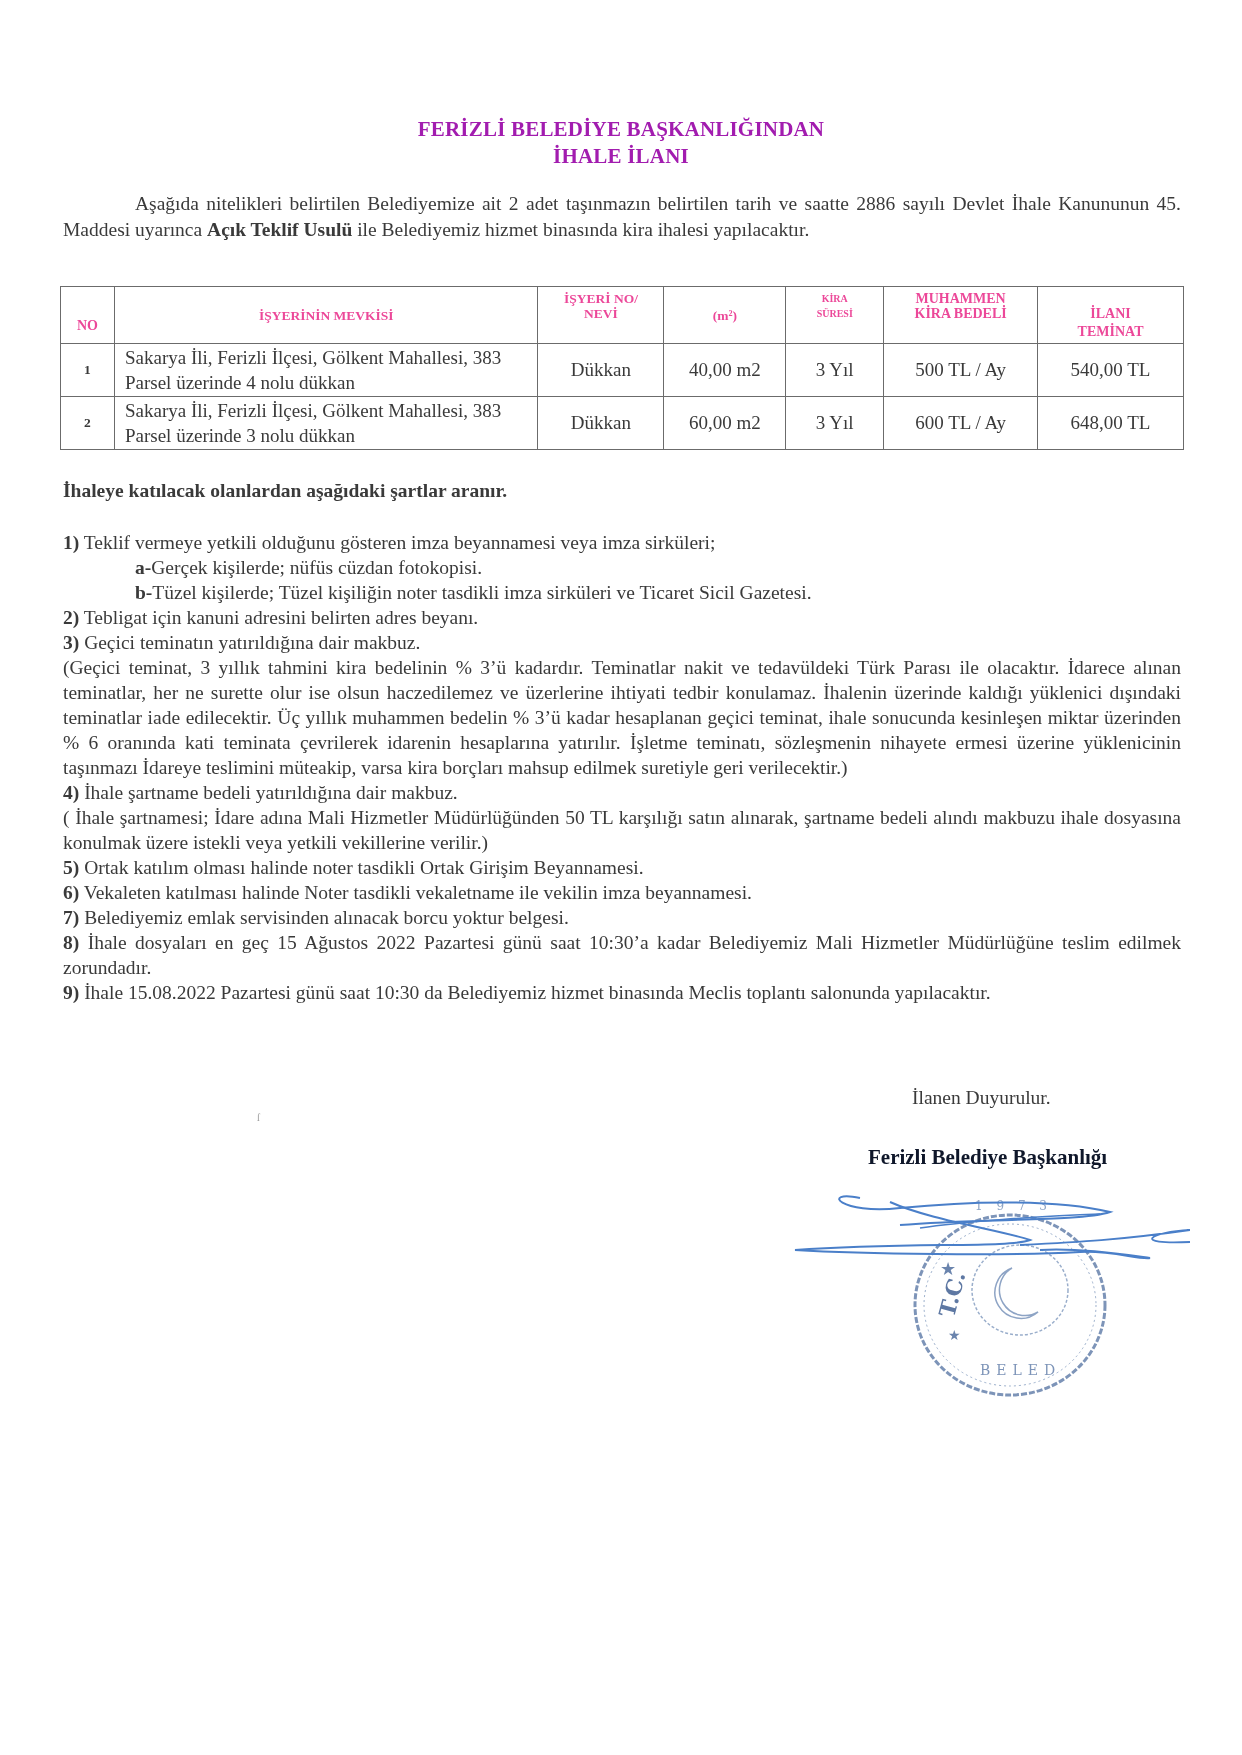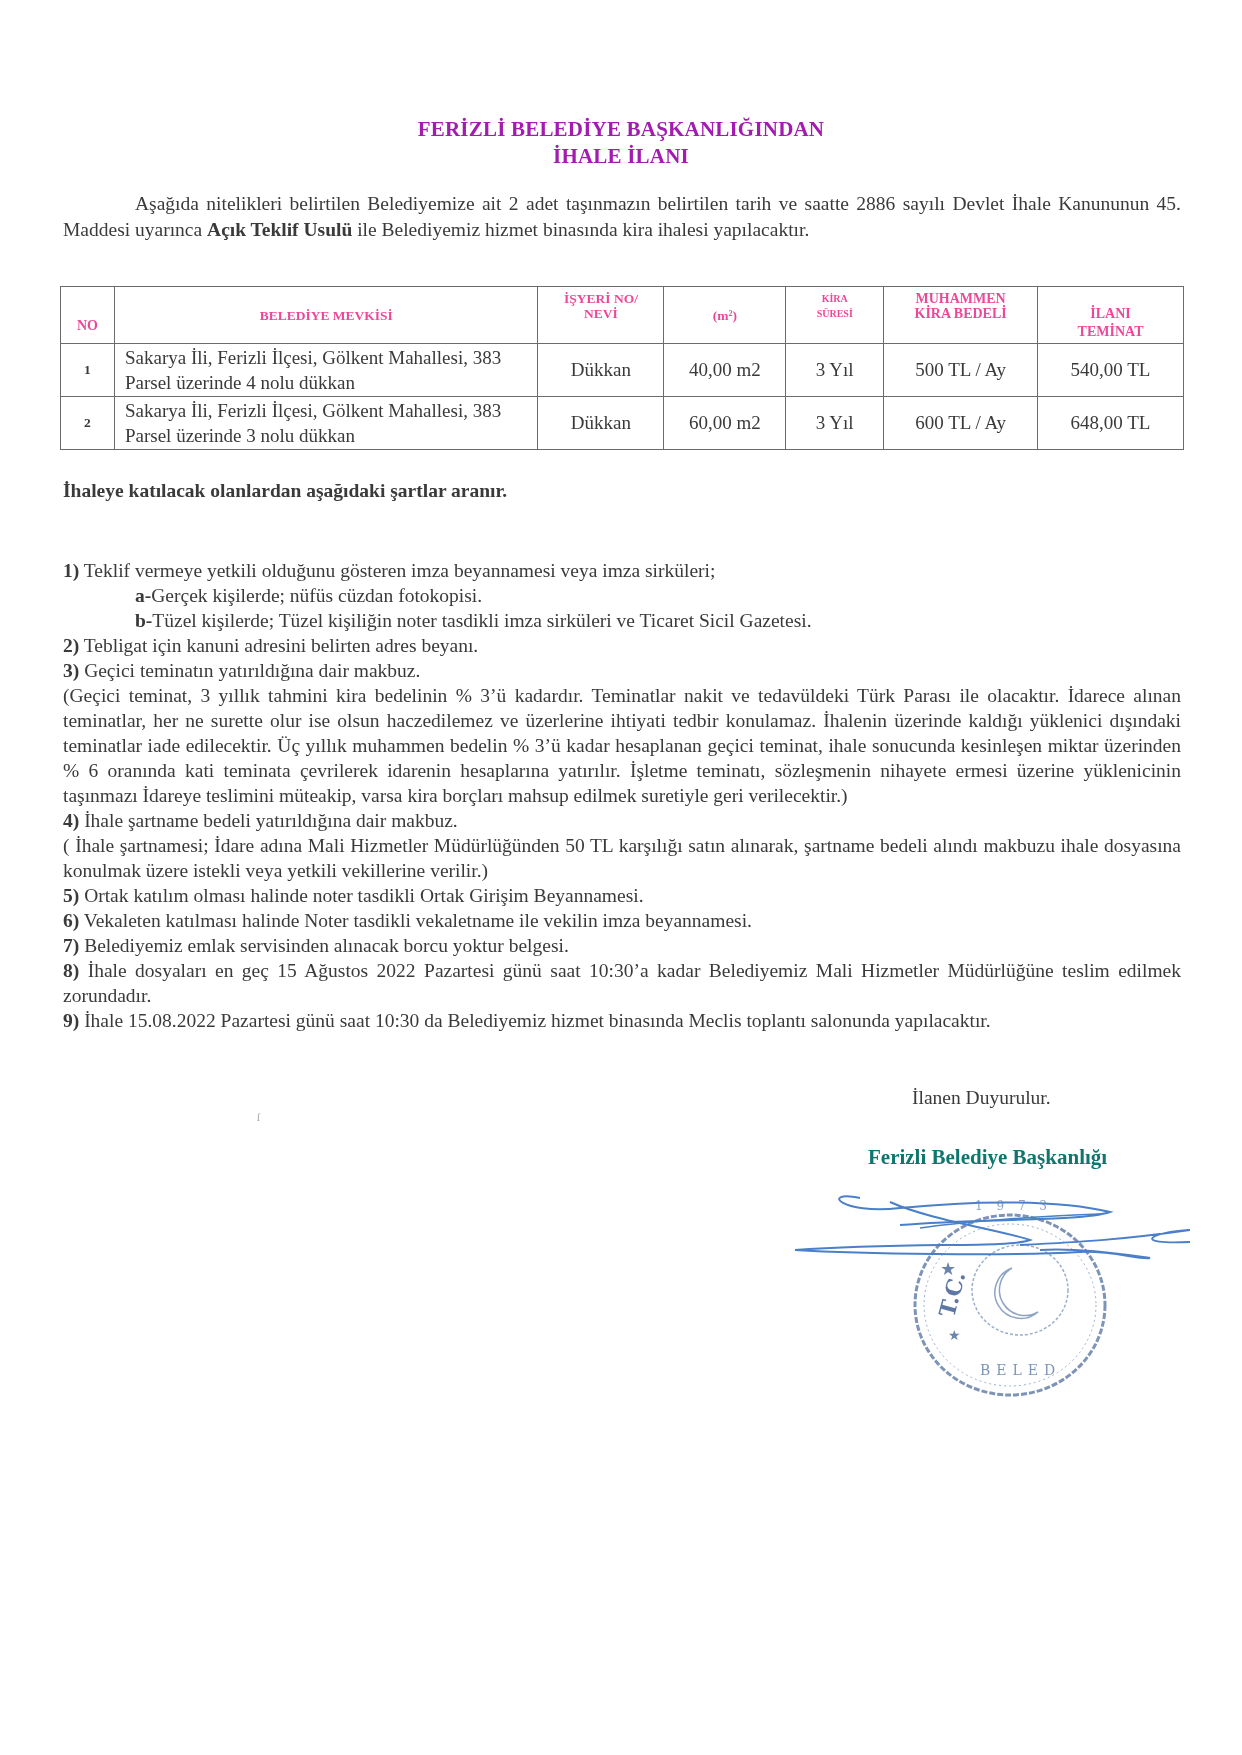--- a/index.html
+++ b/index.html
@@ -35,30 +35,30 @@
   table.ilan th.no { font-size: 14px; vertical-align: bottom; padding-bottom: 10px; }
   table.ilan td { height: 53px; }
   table.ilan td.no { font-size: 13.5px; font-weight: bold; }
   table.ilan td.mevki { text-align: left; padding-left: 10px; line-height: 25px; font-size: 19px; }
   .heading {
     position: absolute; left: 63px; top: 480px;
     font-weight: bold; font-size: 19.5px;
   }
   .conds {
     position: absolute; left: 63px; top: 530px; width: 1118px;
-    font-size: 19.5px; line-height: 25px; margin-top: 28px;
+    font-size: 19.5px; line-height: 25px;
   }
   .conds p { text-align: justify; }
   .conds .sub { padding-left: 72px; }
   .conds b { font-weight: bold; }
   .ilanen {
     position: absolute; left: 912px; top: 1087px; font-size: 19.5px;
   }
   .imza {
-    position: absolute; left: 868px; top: 1145px; font-size: 21px; font-weight: bold; color: #0f766e;
+    position: absolute; left: 868px; top: 1145px; font-size: 21px; font-weight: bold; color: #0f172a;
   }
   .seal-wrap { position: absolute; left: 780px; top: 1170px; width: 410px; height: 230px; }
   .tick { position: absolute; left: 257px; top: 1112px; font-size: 10px; color: #999; }
 </style>
 </head>
 <body>
 
 <div class="title t1">FERİZLİ BELEDİYE BAŞKANLIĞINDAN</div>
 <div class="title t2">İHALE İLANI</div>
 
@@ -70,21 +70,21 @@
     <col style="width:424px">
     <col style="width:126px">
     <col style="width:122px">
     <col style="width:98px">
     <col style="width:154px">
     <col style="width:146px">
   </colgroup>
   <tbody>
       <tr>
     <th class="no">NO</th>
-    <th>BELEDİYE MEVKİSİ</th>
+    <th>İŞYERİNİN MEVKİSİ</th>
     <th style="vertical-align:top;padding-top:4px;"><span>İŞYERİ NO/</span><br><span>NEVİ</span></th>
     <th style="font-weight:bold;">(m²)</th>
     <th style="vertical-align:top;padding-top:4px;font-size:10px;"><span>KİRA</span><br><span>SÜRESİ</span></th>
     <th style="vertical-align:top;padding-top:4px;font-size:14px;"><span>MUHAMMEN</span><br><span>KİRA BEDELİ</span></th>
     <th style="vertical-align:bottom;padding-bottom:2px;font-size:14px;line-height:18px;"><span>İLANI</span><br><span>TEMİNAT</span></th>
   </tr>
   <tr>
     <td class="no">1</td>
     <td class="mevki"><span>Sakarya İli, Ferizli İlçesi,  Gölkent Mahallesi, 383</span><br><span>Parsel üzerinde 4 nolu dükkan</span></td>
     <td>Dükkan</td>

